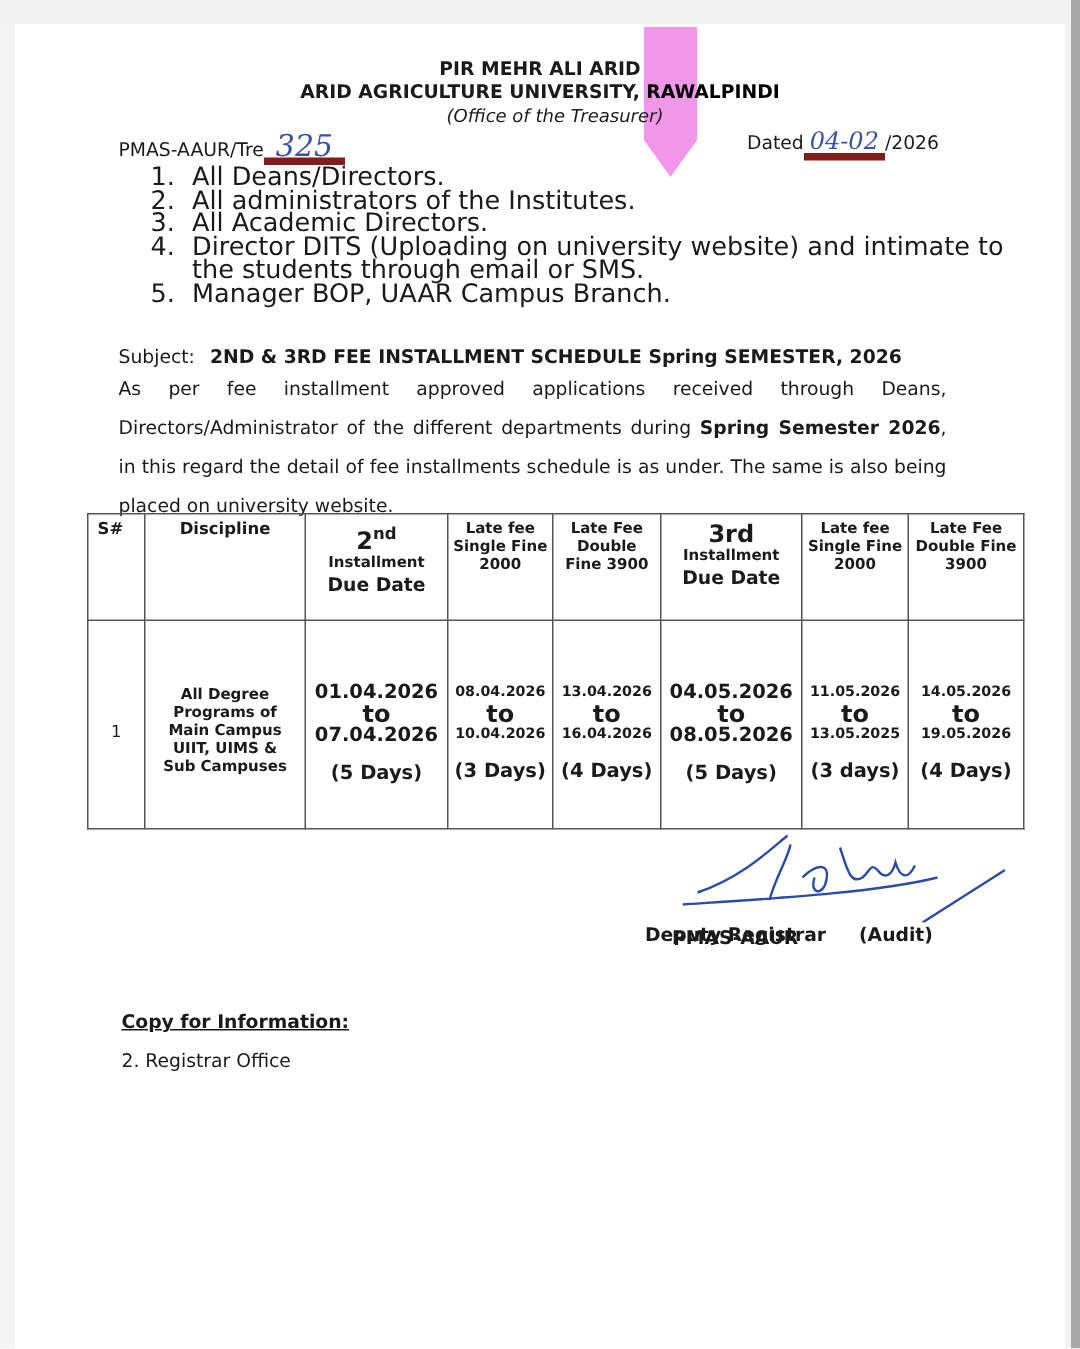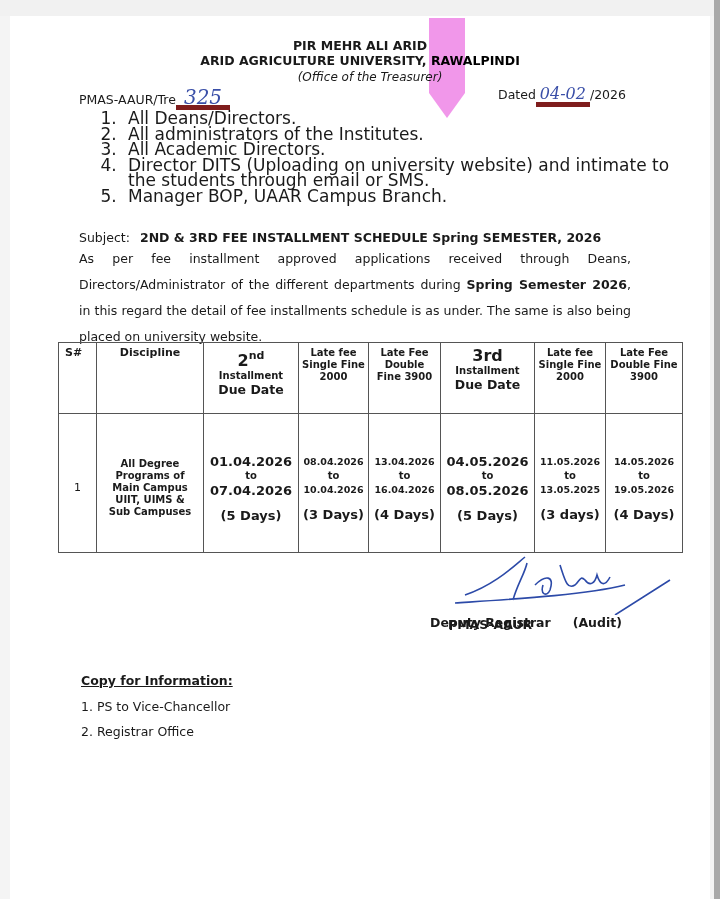--- a/index.html
+++ b/index.html
@@ -46,21 +46,21 @@
     border: 1px solid #555; font-weight: bold; text-align: center; vertical-align: top;
     font-size: 10px; line-height: 12px; padding: 4px 2px;
   }
   table.sched tr.head td { height: 62px; }
   table.sched tr.body td { height: 120px; vertical-align: middle; padding-top: 14px; }
   .big { font-size: 16px; line-height: 18px; }
   .big sup { font-size: 11px; vertical-align: 7px; }
   .med { font-size: 12.5px; line-height: 15px; }
   .date-l { font-size: 13px; line-height: 15px; }
   .date-s { font-size: 9.5px; line-height: 14px; }
-  .to { font-size: 10px; line-height: 14px; }
+  .to { font-size: 16px; line-height: 14px; }
   .days { font-size: 13px; margin-top: 12px; display: block; }
   .disc { font-size: 12px; line-height: 14.5px; }
   .sig {
     position: absolute; left: 455px; top: 555px; width: 220px; height: 60px;
   }
   .sig-title { top: 615px; left: 430px; font-weight: bold; font-size: 12.5px; }
   .sig-title .audit { margin-left: 22px; }
   .sig-org { top: 617px; left: 448px; font-weight: bold; font-size: 12.5px; }
   .copy-head { top: 673px; left: 81px; font-weight: bold; font-size: 12.5px; text-decoration: underline; }
   .copy-list { position: absolute; top: 695px; left: 81px; font-size: 12.5px; line-height: 24.5px; }
@@ -189,15 +189,14 @@
   </table>
 
 <svg class="sig" viewBox="0 0 220 60">
   <path d="M10 40 C40 30, 60 10, 70 2 M58 45 C62 30, 70 18, 72 8 M80 30 C90 20, 100 20, 95 35 C92 42, 85 40, 88 30 M105 10 C110 25, 112 35, 120 30 C125 26, 125 20, 130 25 C135 32, 140 28, 142 20 C145 30, 150 32, 155 22 M0 48 C60 44, 130 40, 170 30 M160 60 L215 25" fill="none" stroke="#2c4aa8" stroke-width="1.6"></path>
 </svg>
 <div class="abs sig-title"><span>Deputy Registrar</span><span class="audit">(Audit)</span></div>
 <div class="abs sig-org">PMAS-AAUR</div>
 
 <div class="abs copy-head">Copy for Information:</div>
 <div class="copy-list">
-  <div>1. PS to Vice-Chancellor</div>
   <div>2. Registrar Office</div>
 </div>
 
 </body></html>

